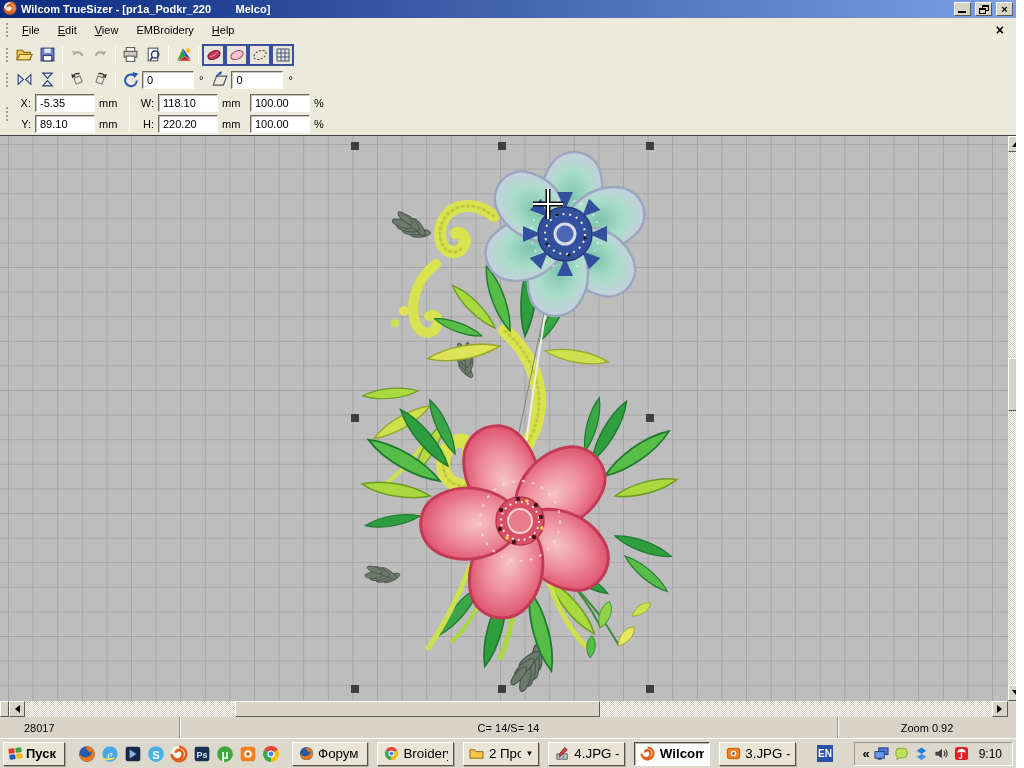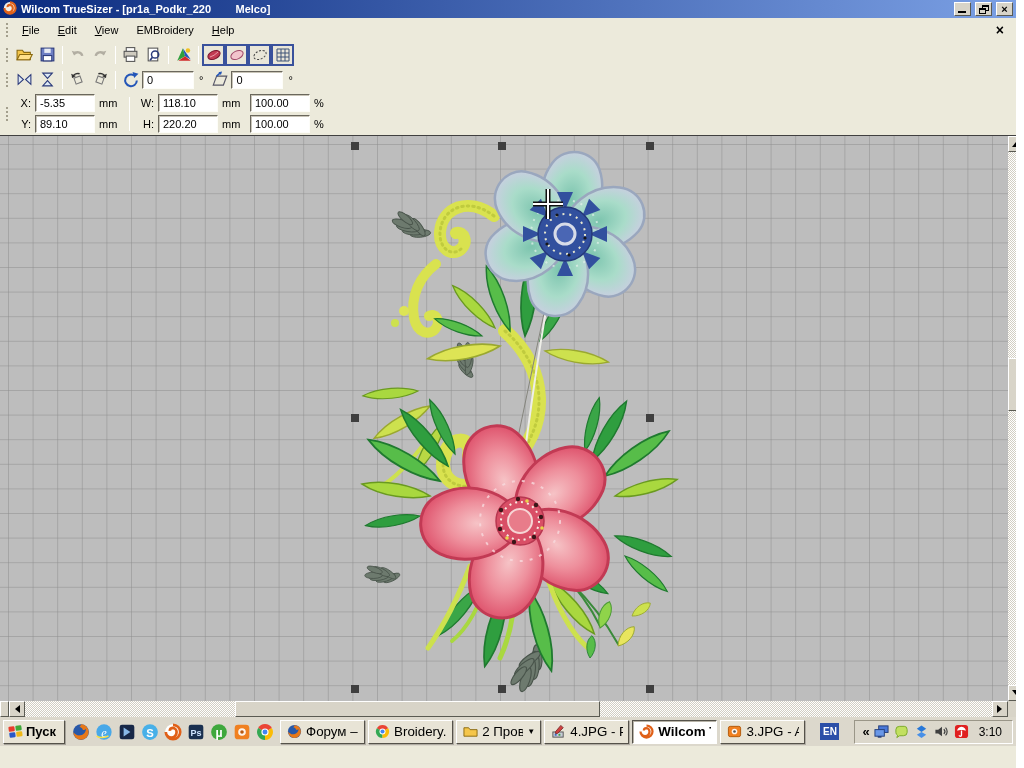--- a/index.html
+++ b/index.html
@@ -70,21 +70,21 @@
   .splitter { position:absolute; left:0; top:0; width:9px; height:16px; background:#d8d4c8; border:1px solid; border-color:#fff #5a5a52 #5a5a52 #fff; }
 
   
   .statusbar { height:22px; background:var(--statusbar-bg,#d8d4c8); display:flex; align-items:stretch; border-top:1px solid #fff; }
   .scell { display:flex; align-items:center; border-right:1px solid #9a9688; box-shadow:1px 0 0 #fff; padding:0 10px; }
   .scell-stitches { width:180px; padding-left:24px; }
   .scell-center { flex:1; justify-content:center; }
   .scell-zoom { width:178px; justify-content:center; border-right:none; box-shadow:none; }
 
   
-  .taskbar { height:30px; background:var(--taskbar-bg,#dcd8cc); border-top:1px solid #fff; display:flex; align-items:center; gap:3px; padding:0 3px; }
+  .taskbar { height:30px; background:var(--taskbar-bg,#dcd8cc); border-top:1px solid #fff; display:flex; align-items:center; gap:9px; padding:0 3px; }
   .start-btn { height:24px; display:flex; align-items:center; gap:4px; padding:0 8px 0 5px;
     background:#e8e4d6; border:1px solid; border-color:#fff #55524a #55524a #fff; box-shadow:1px 1px 0 rgba(0,0,0,.25);
     font-weight:bold; font-size:13px; }
   .flag { display:grid; grid-template-columns:6px 6px; grid-template-rows:5px 5px; gap:1px; transform:rotate(-8deg); }
   .flag span { display:block; border-radius:1px; }
   .ql { display:flex; align-items:center; gap:2px; padding:0 2px; }
   .ql-icon { width:21px; height:21px; display:flex; align-items:center; justify-content:center; }
   .task-btn { height:24px; width:93px; display:flex; align-items:center; gap:4px; padding:0 5px;
     background:#e8e4d6; border:1px solid; border-color:#fff #55524a #55524a #fff; box-shadow:1px 1px 0 rgba(0,0,0,.2);
     overflow:hidden; white-space:nowrap; }
@@ -500,20 +500,31 @@
           <span class="tri tri-left"></span>
         </span>
       <span class="thumb h-thumb"></span>
       <span class="sbtn" style="left:992px;top:0;">
           <span class="tri tri-right"></span>
         </span>
     </div>
     <div class="corner"></div>
   </div>
 
+  <div class="statusbar">
+    <div class="scell scell-stitches">
+        <span>28017</span>
+      </div>
+    <div class="scell scell-center">
+        <span>C= 14/S= 14</span>
+      </div>
+    <div class="scell scell-zoom">
+        <span>Zoom 0.92</span>
+      </div>
+  </div>
 
   <div class="taskbar">
     <button class="start-btn">
       <span class="flag">
         <span style="background:#e83c2c"></span>
           <span style="background:#40a838"></span>
         <span style="background:#2858c8"></span>
           <span style="background:#f0b818"></span>
       </span>
       <span>Пуск</span>
@@ -670,16 +681,16 @@
             <path d="M10.5,5.5 a3.6,3.6 0 0 1 0,5 M12.3,3.8 a6,6 0 0 1 0,8.4" stroke="#404040" stroke-width="1.3" fill="none"></path>
           </svg>
         </span>
       <span class="tray-icon">
           <svg width="15" height="15" viewBox="0 0 16 16">
             <rect x="1" y="1" width="14" height="14" rx="3" fill="#e02020"></rect>
             <path d="M8,3 C5,3 3.4,5.6 3.4,7.2 C5,6.2 11,6.2 12.6,7.2 C12.6,5.6 11,3 8,3 Z" fill="#fff"></path>
             <path d="M8,7 V12 M8,12 c0,1.4 -2.4,1.4 -2.4,0" stroke="#fff" stroke-width="1.4" fill="none"></path>
           </svg>
         </span>
-      <span class="clock">3:10</span>
+      <span class="clock">9:10</span>
     </div>
   </div>
 </div>
 
 </body></html>

